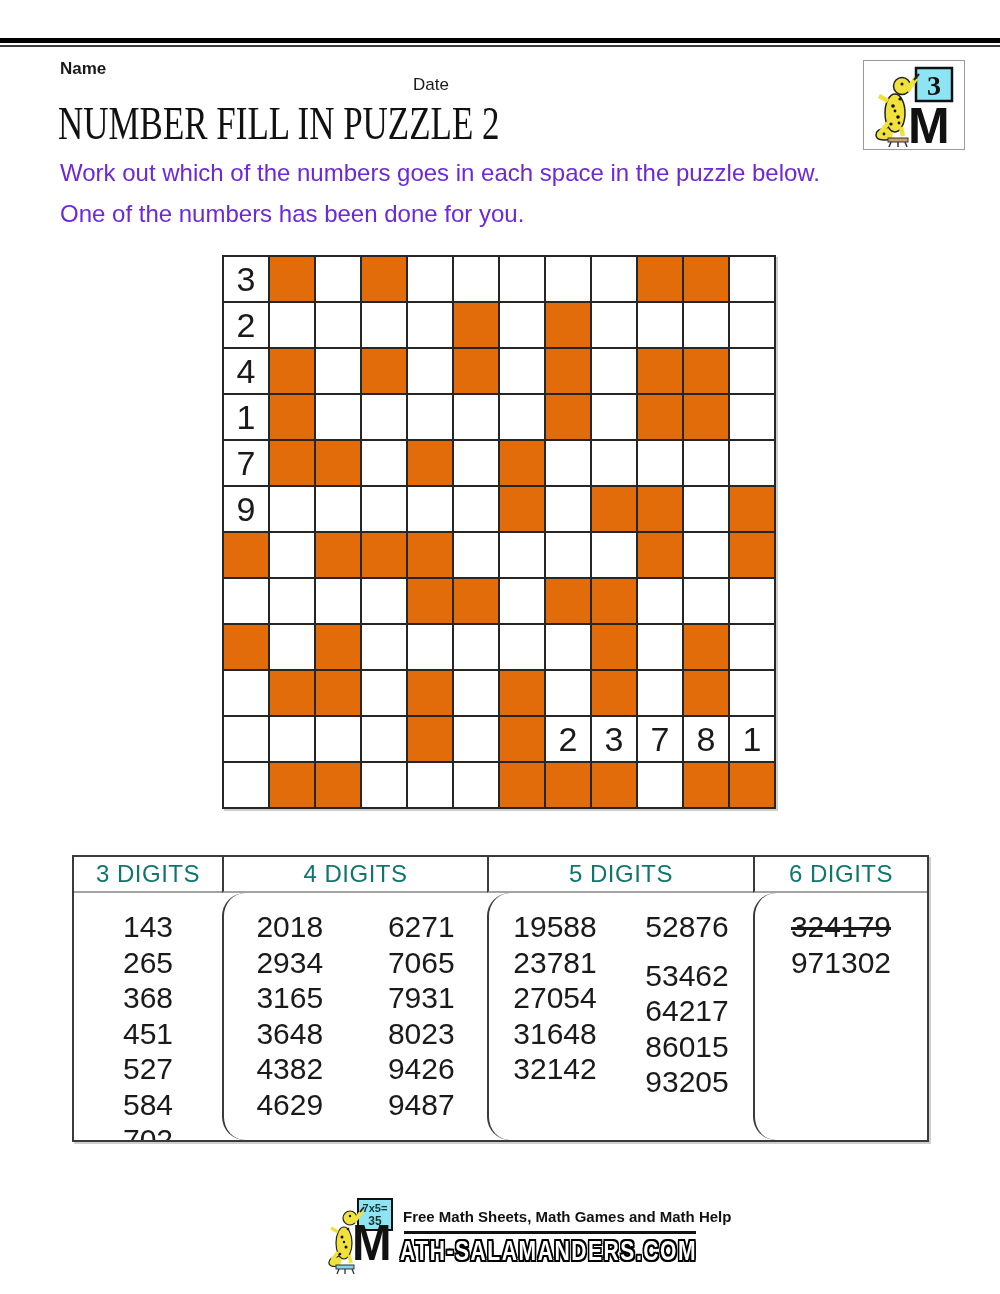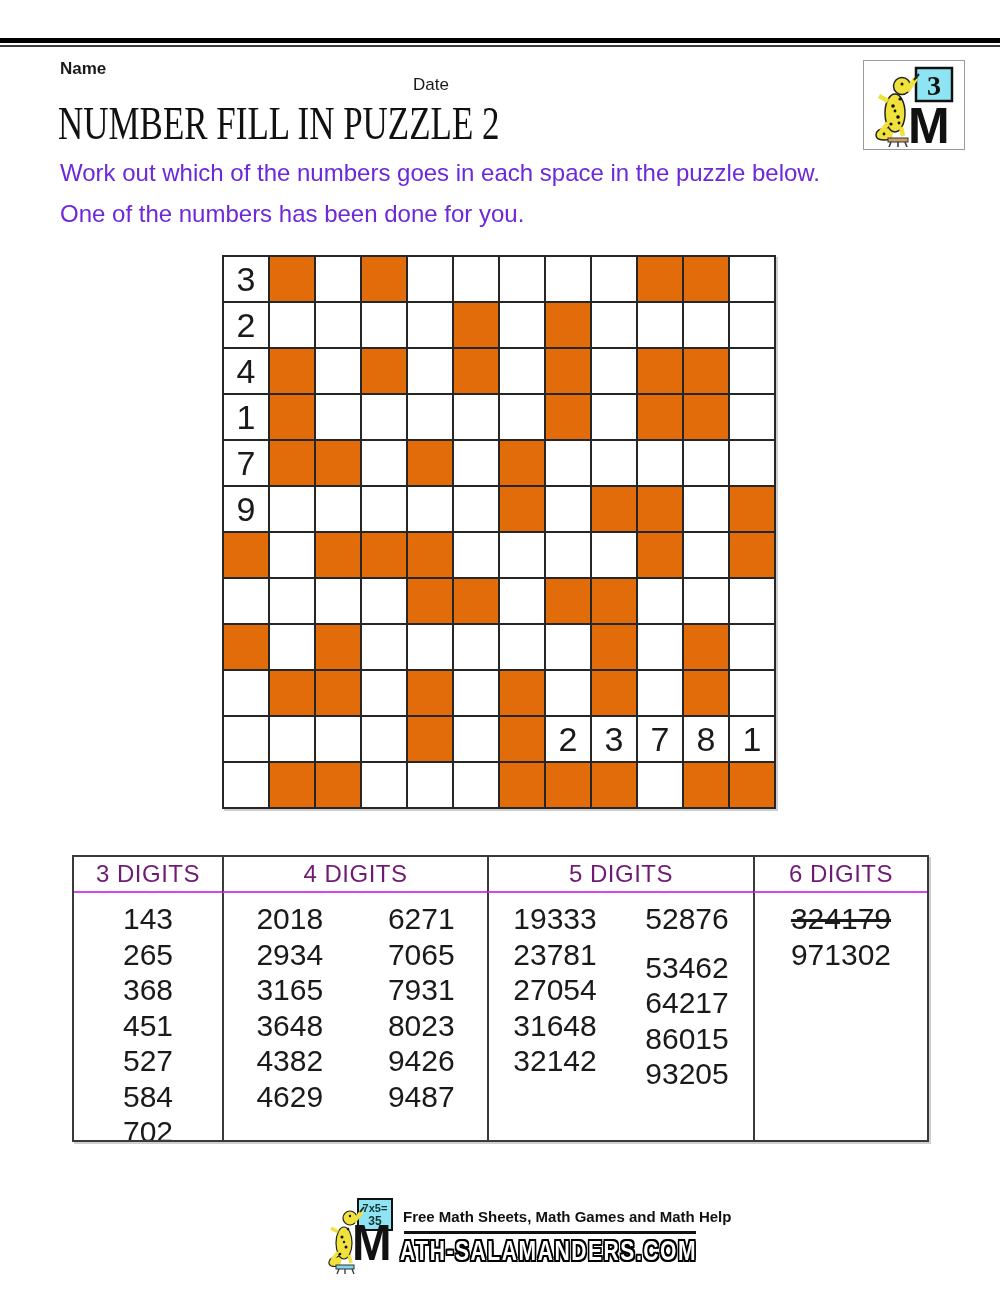--- a/index.html
+++ b/index.html
@@ -35,26 +35,26 @@
   }
   table.puzzle-grid td.filled{background:var(--cell-orange,#E36C0A);}
 
   .bank{
     position:absolute;left:72px;top:855px;width:857px;height:287px;
     border:2px solid #3a3a3a;box-sizing:border-box;
     display:grid;grid-template-columns:148px 265px 266px 174px;
     grid-template-rows:36px 1fr;box-shadow:2px 2px 0 #cfcfcf;
   }
   .bank-head{
-    box-sizing:border-box;border-bottom:2px solid #d946ef;
+    box-sizing:border-box;border-bottom:2px solid #a3a3a3;
     display:flex;align-items:center;justify-content:center;
-    font-size:24px;letter-spacing:0.5px;color:#701a75;
+    font-size:24px;letter-spacing:0.5px;color:#0f766e;
   }
   .bank-head.sep,.bank-cell.sep{border-left:2px solid #3a3a3a;}
-  .bank-cell{box-sizing:border-box;padding-top:8px;overflow:hidden;}
+  .bank-cell{box-sizing:border-box;padding-top:16px;overflow:hidden;border-radius:23px;}
   .sublists{display:flex;width:100%;}
   .sublist{flex:1;}
   .num{font-size:30px;line-height:35.5px;text-align:center;white-space:nowrap;}
   .sublist.stagger .num + .num{position:relative;top:13px;}
   .num.struck{text-decoration:line-through;}
 
   .footer{position:absolute;left:328px;top:1196px;width:380px;height:90px;}
   .footer .sala{position:absolute;left:0;top:0;}
   .footer .tagline{
     position:absolute;left:75px;top:12px;width:290px;text-align:center;
@@ -324,21 +324,21 @@
           <div class="num">7931</div>
           <div class="num">8023</div>
           <div class="num">9426</div>
           <div class="num">9487</div>
         </div>
       </div>
     </div>
   <div class="bank-cell sep">
       <div class="sublists">
         <div class="sublist">
-          <div class="num">19333</div>
+          <div class="num">19588</div>
           <div class="num">23781</div>
           <div class="num">27054</div>
           <div class="num">31648</div>
           <div class="num">32142</div>
         </div>
         <div class="sublist stagger">
           <div class="num">52876</div>
           <div class="num">53462</div>
           <div class="num">64217</div>
           <div class="num">86015</div>

